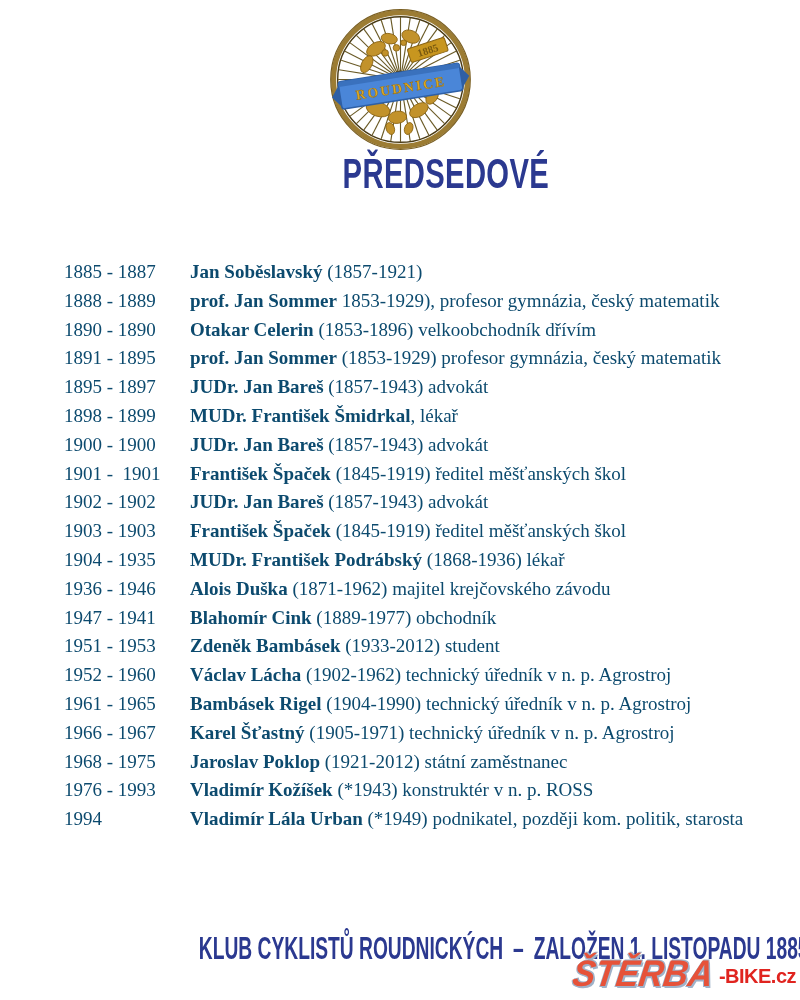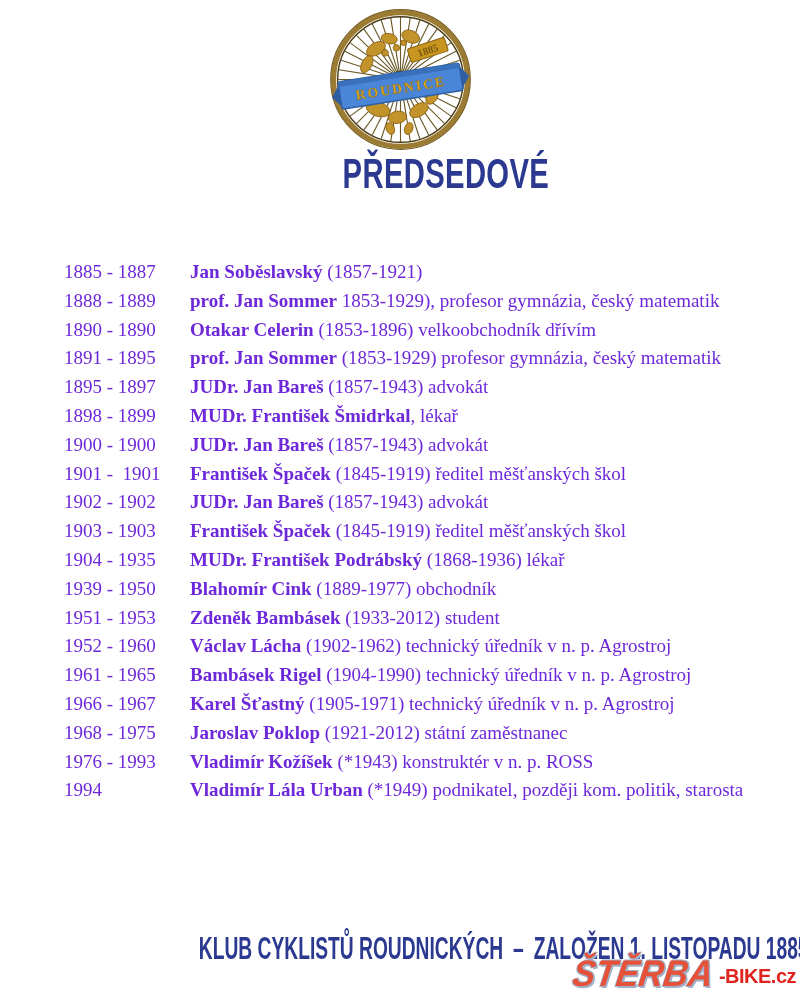--- a/index.html
+++ b/index.html
@@ -23,21 +23,21 @@
     font-family:"Liberation Sans", sans-serif;
     font-weight:bold; font-size:43px; line-height:1.1;
     color:#2b3990; letter-spacing:0.5px;
     transform:scaleX(0.68);
     white-space:nowrap;
   }
 
   
   .list {
     position:absolute; top:258px; left:64px; right:30px;
-    color:#6d28d9;
+    color:#0c4a6e;
   }
   .row {
     display:flex; align-items:baseline;
     height:28.8px; font-size:19px; line-height:28.8px;
   }
   .years { flex:0 0 126px; white-space:pre; }
   .entry { white-space:pre; }
   .name  { font-weight:bold; }
   .details { white-space:pre; }
 
@@ -207,21 +207,25 @@
       </div>
       <div class="row">
         <span class="years">1903 - 1903</span>
         <span class="entry"><span class="name">František Špaček</span><span class="details"> (1845-1919) ředitel měšťanských škol</span></span>
       </div>
       <div class="row">
         <span class="years">1904 - 1935</span>
         <span class="entry"><span class="name">MUDr. František Podrábský</span><span class="details"> (1868-1936) lékař</span></span>
       </div>
       <div class="row">
-        <span class="years">1939 - 1950</span>
+        <span class="years">1936 - 1946</span>
+        <span class="entry"><span class="name">Alois Duška</span><span class="details"> (1871-1962) majitel krejčovského závodu</span></span>
+      </div>
+      <div class="row">
+        <span class="years">1947 - 1941</span>
         <span class="entry"><span class="name">Blahomír Cink</span><span class="details"> (1889-1977) obchodník</span></span>
       </div>
       <div class="row">
         <span class="years">1951 - 1953</span>
         <span class="entry"><span class="name">Zdeněk Bambásek</span><span class="details"> (1933-2012) student</span></span>
       </div>
       <div class="row">
         <span class="years">1952 - 1960</span>
         <span class="entry"><span class="name">Václav Lácha</span><span class="details"> (1902-1962) technický úředník v n. p. Agrostroj</span></span>
       </div>

